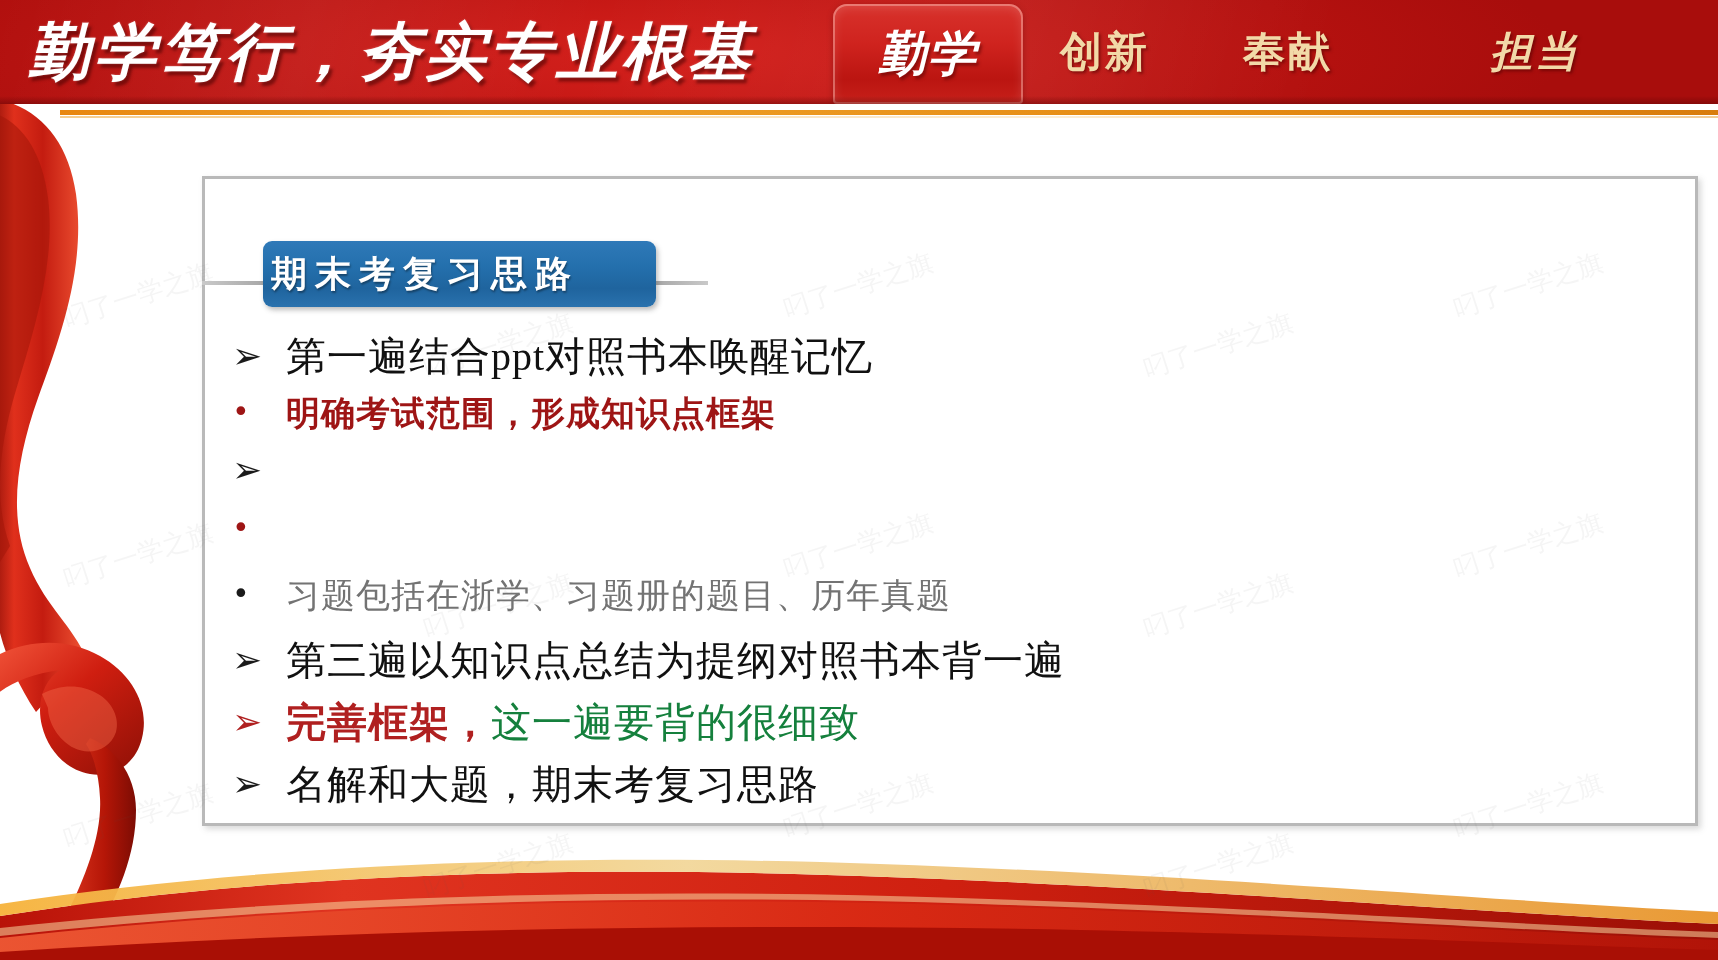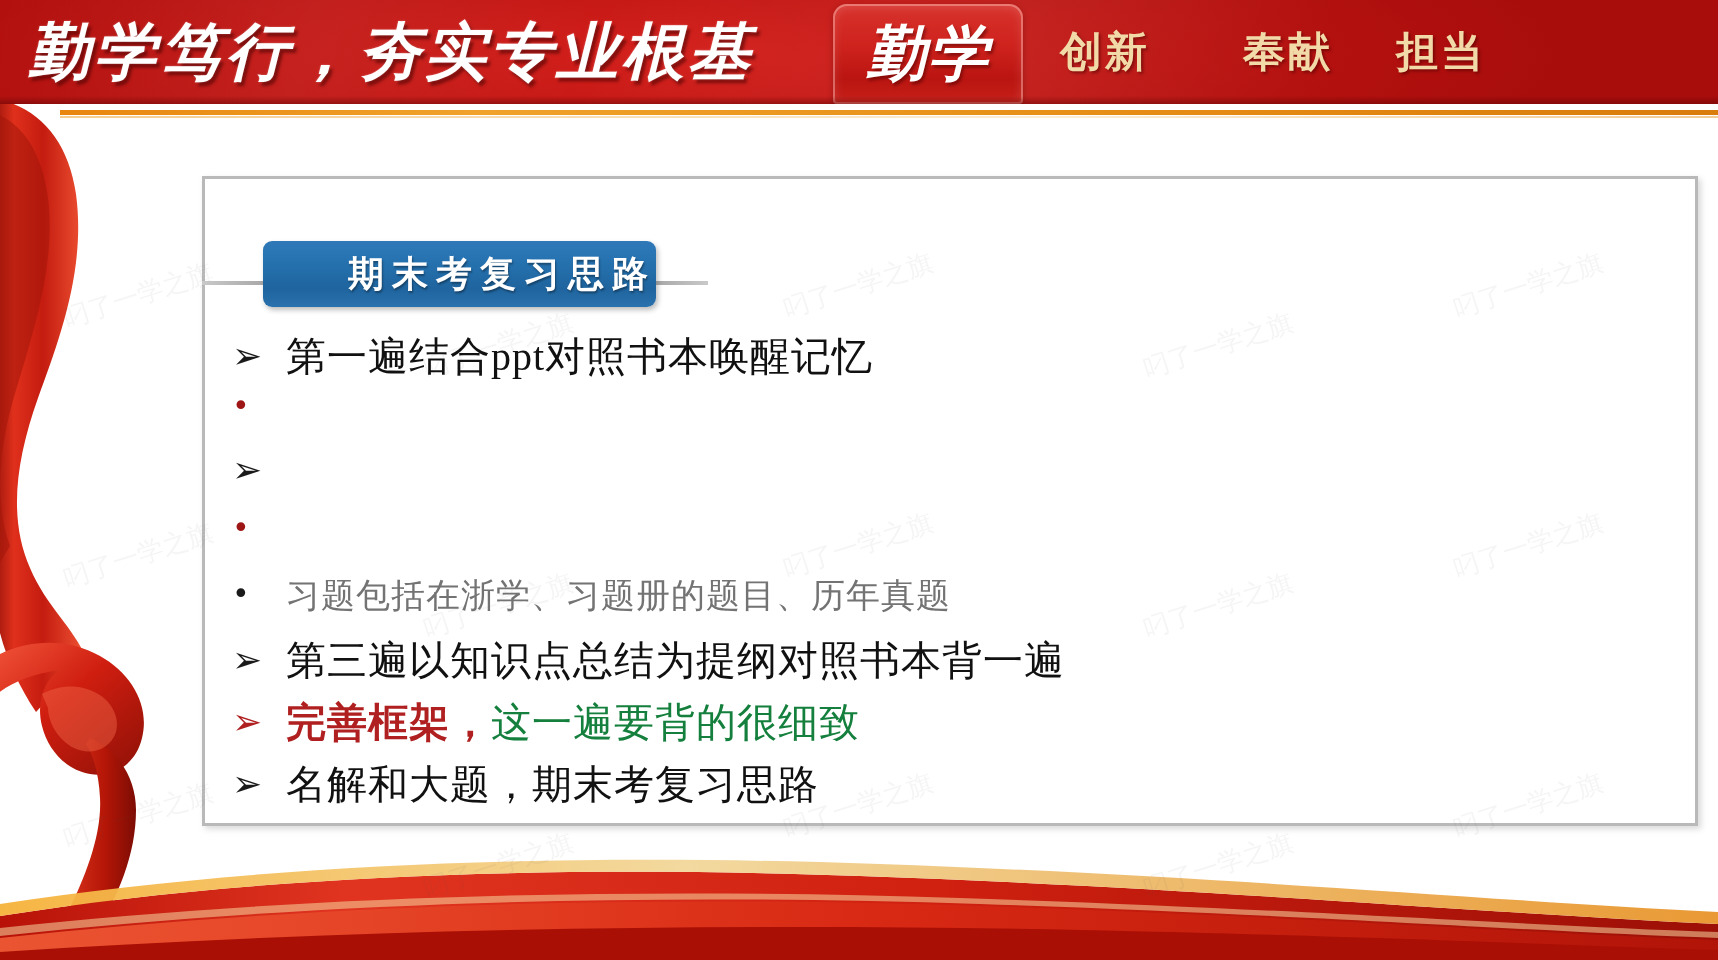--- a/index.html
+++ b/index.html
@@ -74,42 +74,42 @@
                 0 2px 6px rgba(80,0,0,0.35);
   }
   .badge-text {
     position: absolute;
     left: 0; top: 0;
     width: 190px;
     height: 100px;
     line-height: 100px;
     text-align: center;
     color: #ffffff;
-    font-size: 60px;
+    font-size: 48px;
     font-weight: bold;
     font-style: italic;
     letter-spacing: 2px;
     text-shadow: 2px 3px 3px rgba(80,0,0,0.5);
     font-family: "Liberation Serif", "DejaVu Serif", serif;
   }
   .kw {
     position: absolute;
     top: 20px;
     height: 64px;
     line-height: 64px;
     color: #f2d9a8;
     font-size: 42px;
     font-weight: bold;
     letter-spacing: 3px;
     text-shadow: 2px 2px 3px rgba(80,0,0,0.55);
     font-family: "Liberation Serif", "DejaVu Serif", serif;
   }
   .kw-1 { left: 1060px; }
   .kw-2 { left: 1243px; }
-  .kw-3 { left: 1396px; }
+  .kw-3 { left: 1490px; font-style: italic; }
 
   
   .body-area {
     position: absolute;
     left: 0; top: 104px;
     width: 1718px;
     height: 856px;
     background: #ffffff;
     overflow: hidden;
   }
@@ -165,21 +165,21 @@
     border-radius: 9px;
     background: linear-gradient(180deg, #2f79b8 0%, #2470ad 38%, #1f649e 72%, #2a72ae 100%);
     box-shadow: 2px 3px 5px rgba(90,90,90,0.40);
     z-index: 5;
   }
   .tab-label {
     position: absolute;
     left: 0; top: 0;
     width: 393px; height: 66px;
     line-height: 66px;
-    text-align: right;
+    text-align: left;
     color: #ffffff;
     font-size: 36px;
     font-weight: bold;
     letter-spacing: 8px;
     text-indent: 8px;
     text-shadow: 1px 2px 2px rgba(0,0,0,0.35);
     font-family: "Liberation Serif", "DejaVu Serif", serif;
   }
   .tab-rule {
     position: absolute;
@@ -361,20 +361,21 @@
 
     <div class="list">
 
       <div class="row lvl1">
         <span class="marker">➢</span>
         <span class="row-text">第一遍结合ppt对照书本唤醒记忆</span>
       </div>
 
       <div class="row lvl2 red">
         <span class="marker">•</span>
+        <span class="row-text">明确考试范围，形成知识点框架</span>
       </div>
 
       <div class="row lvl1">
         <span class="marker">➢</span>
       </div>
 
       <div class="row lvl2 red">
         <span class="marker">•</span>
       </div>
 

